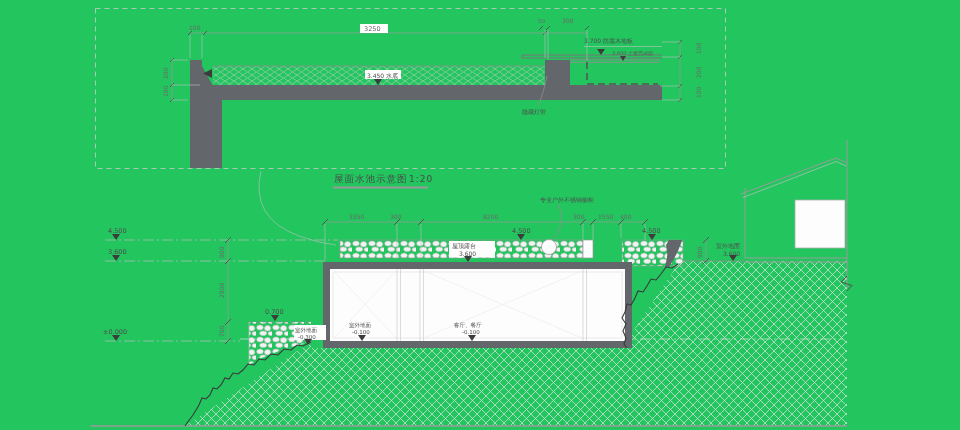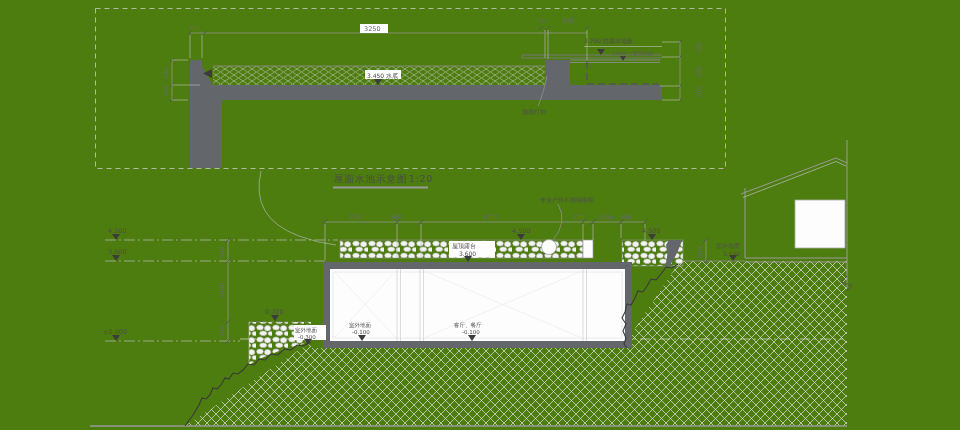--- a/index.html
+++ b/index.html
@@ -1,16 +1,16 @@
 <!DOCTYPE html>
 <html><head>
 <meta charset="utf-8">
 <style>
   html,body{margin:0;padding:0;background:#ffffff;}
-  .stage{position:relative;width:960px;height:430px;background:#4d7c0f;overflow:hidden;
+  .stage{position:relative;width:960px;height:430px;background:#22c55e;overflow:hidden;
          font-family:"DejaVu Sans",sans-serif;}
   svg{position:absolute;left:0;top:0;}
   text{font-family:"DejaVu Sans",sans-serif;fill:#5a5a5a;}
   .t-title{fill:#4a4a4a;letter-spacing:1px;}
   .t-dim{fill:#6a6a6a;}
   .t-lvl{fill:#4f4f4f;}
   .ln{stroke:#8f8f8f;stroke-width:0.8;fill:none;}
   .ln-thin{stroke:#c3c3c3;stroke-width:0.6;fill:none;}
   .ln-dim{stroke:#9a9a9a;stroke-width:0.7;fill:none;}
   .tick{stroke:#555;stroke-width:1;fill:none;}

